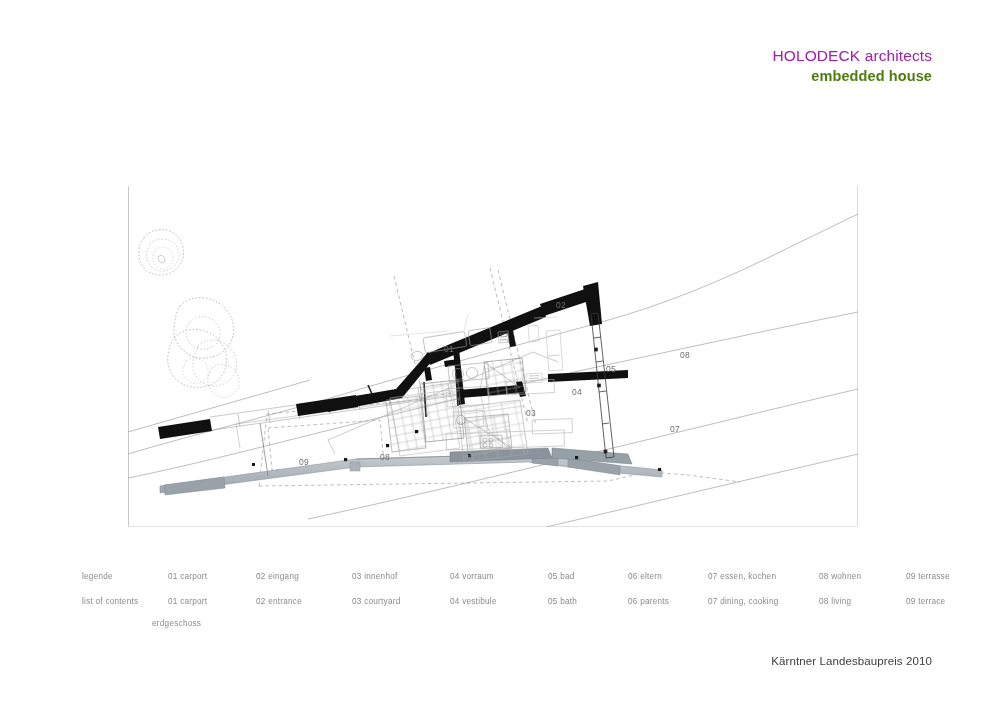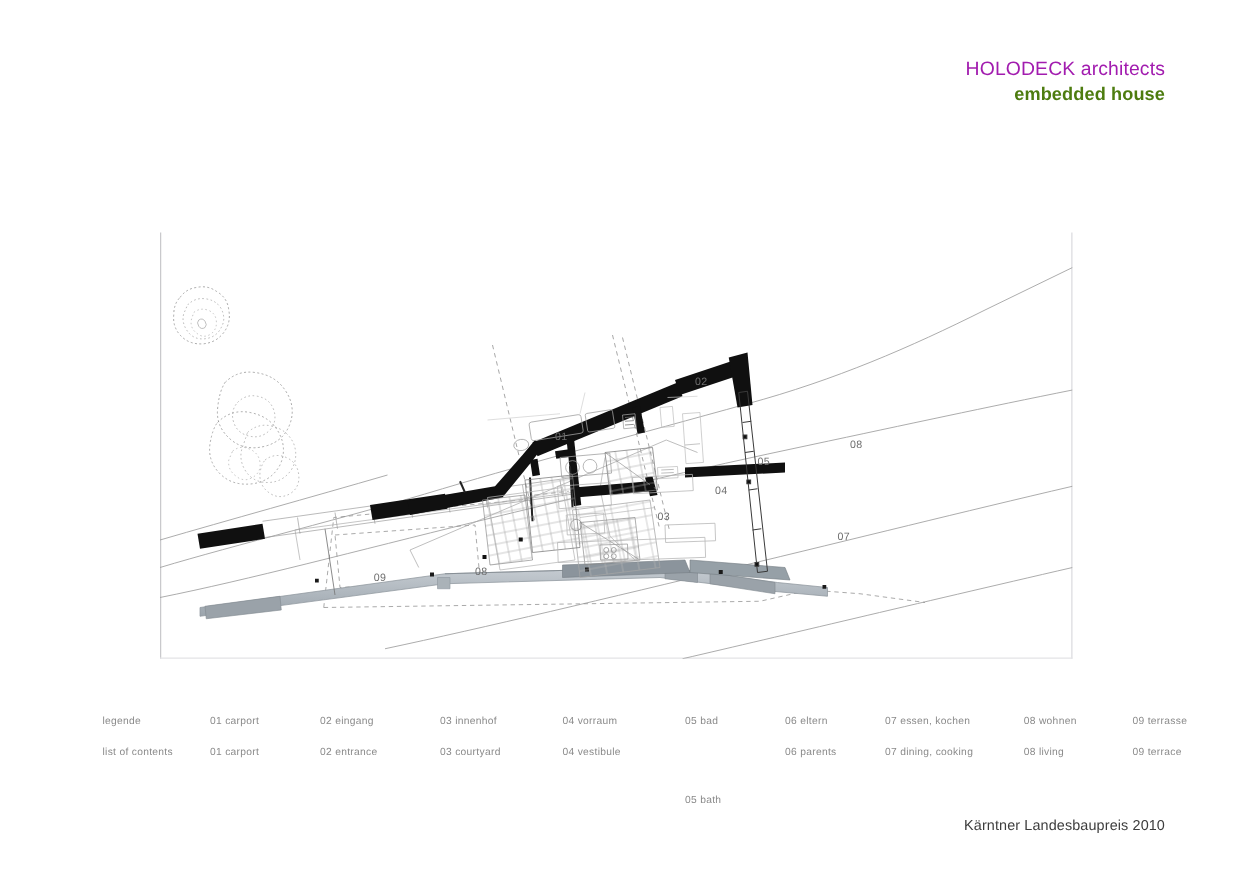--- a/index.html
+++ b/index.html
@@ -377,22 +377,25 @@
     <span class="legend-cell" style="left:803px;">08 wohnen</span>
     <span class="legend-cell" style="left:890px;">09 terrasse</span>
   </div>
 
   <div class="legend-row" id="legend-row-en">
     <span class="legend-cell legend-head" style="left:66px;">list of contents</span>
     <span class="legend-cell" style="left:152px;">01 carport</span>
     <span class="legend-cell" style="left:240px;">02 entrance</span>
     <span class="legend-cell" style="left:336px;">03 courtyard</span>
     <span class="legend-cell" style="left:434px;">04 vestibule</span>
-    <span class="legend-cell" style="left:532px;margin-top:38px;">05 bath</span>
+    <span class="legend-cell" style="left:532px;">05 bath</span>
     <span class="legend-cell" style="left:612px;">06 parents</span>
     <span class="legend-cell" style="left:692px;">07 dining, cooking</span>
     <span class="legend-cell" style="left:803px;">08 living</span>
     <span class="legend-cell" style="left:890px;">09 terrace</span>
   </div>
 
+  <div class="legend-row" id="legend-row-floor">
+    <span class="legend-cell" style="left:136px;">erdgeschoss</span>
+  </div>
 </div>
 
 <div id="footer">Kärntner Landesbaupreis 2010</div>
 
 </body></html>

